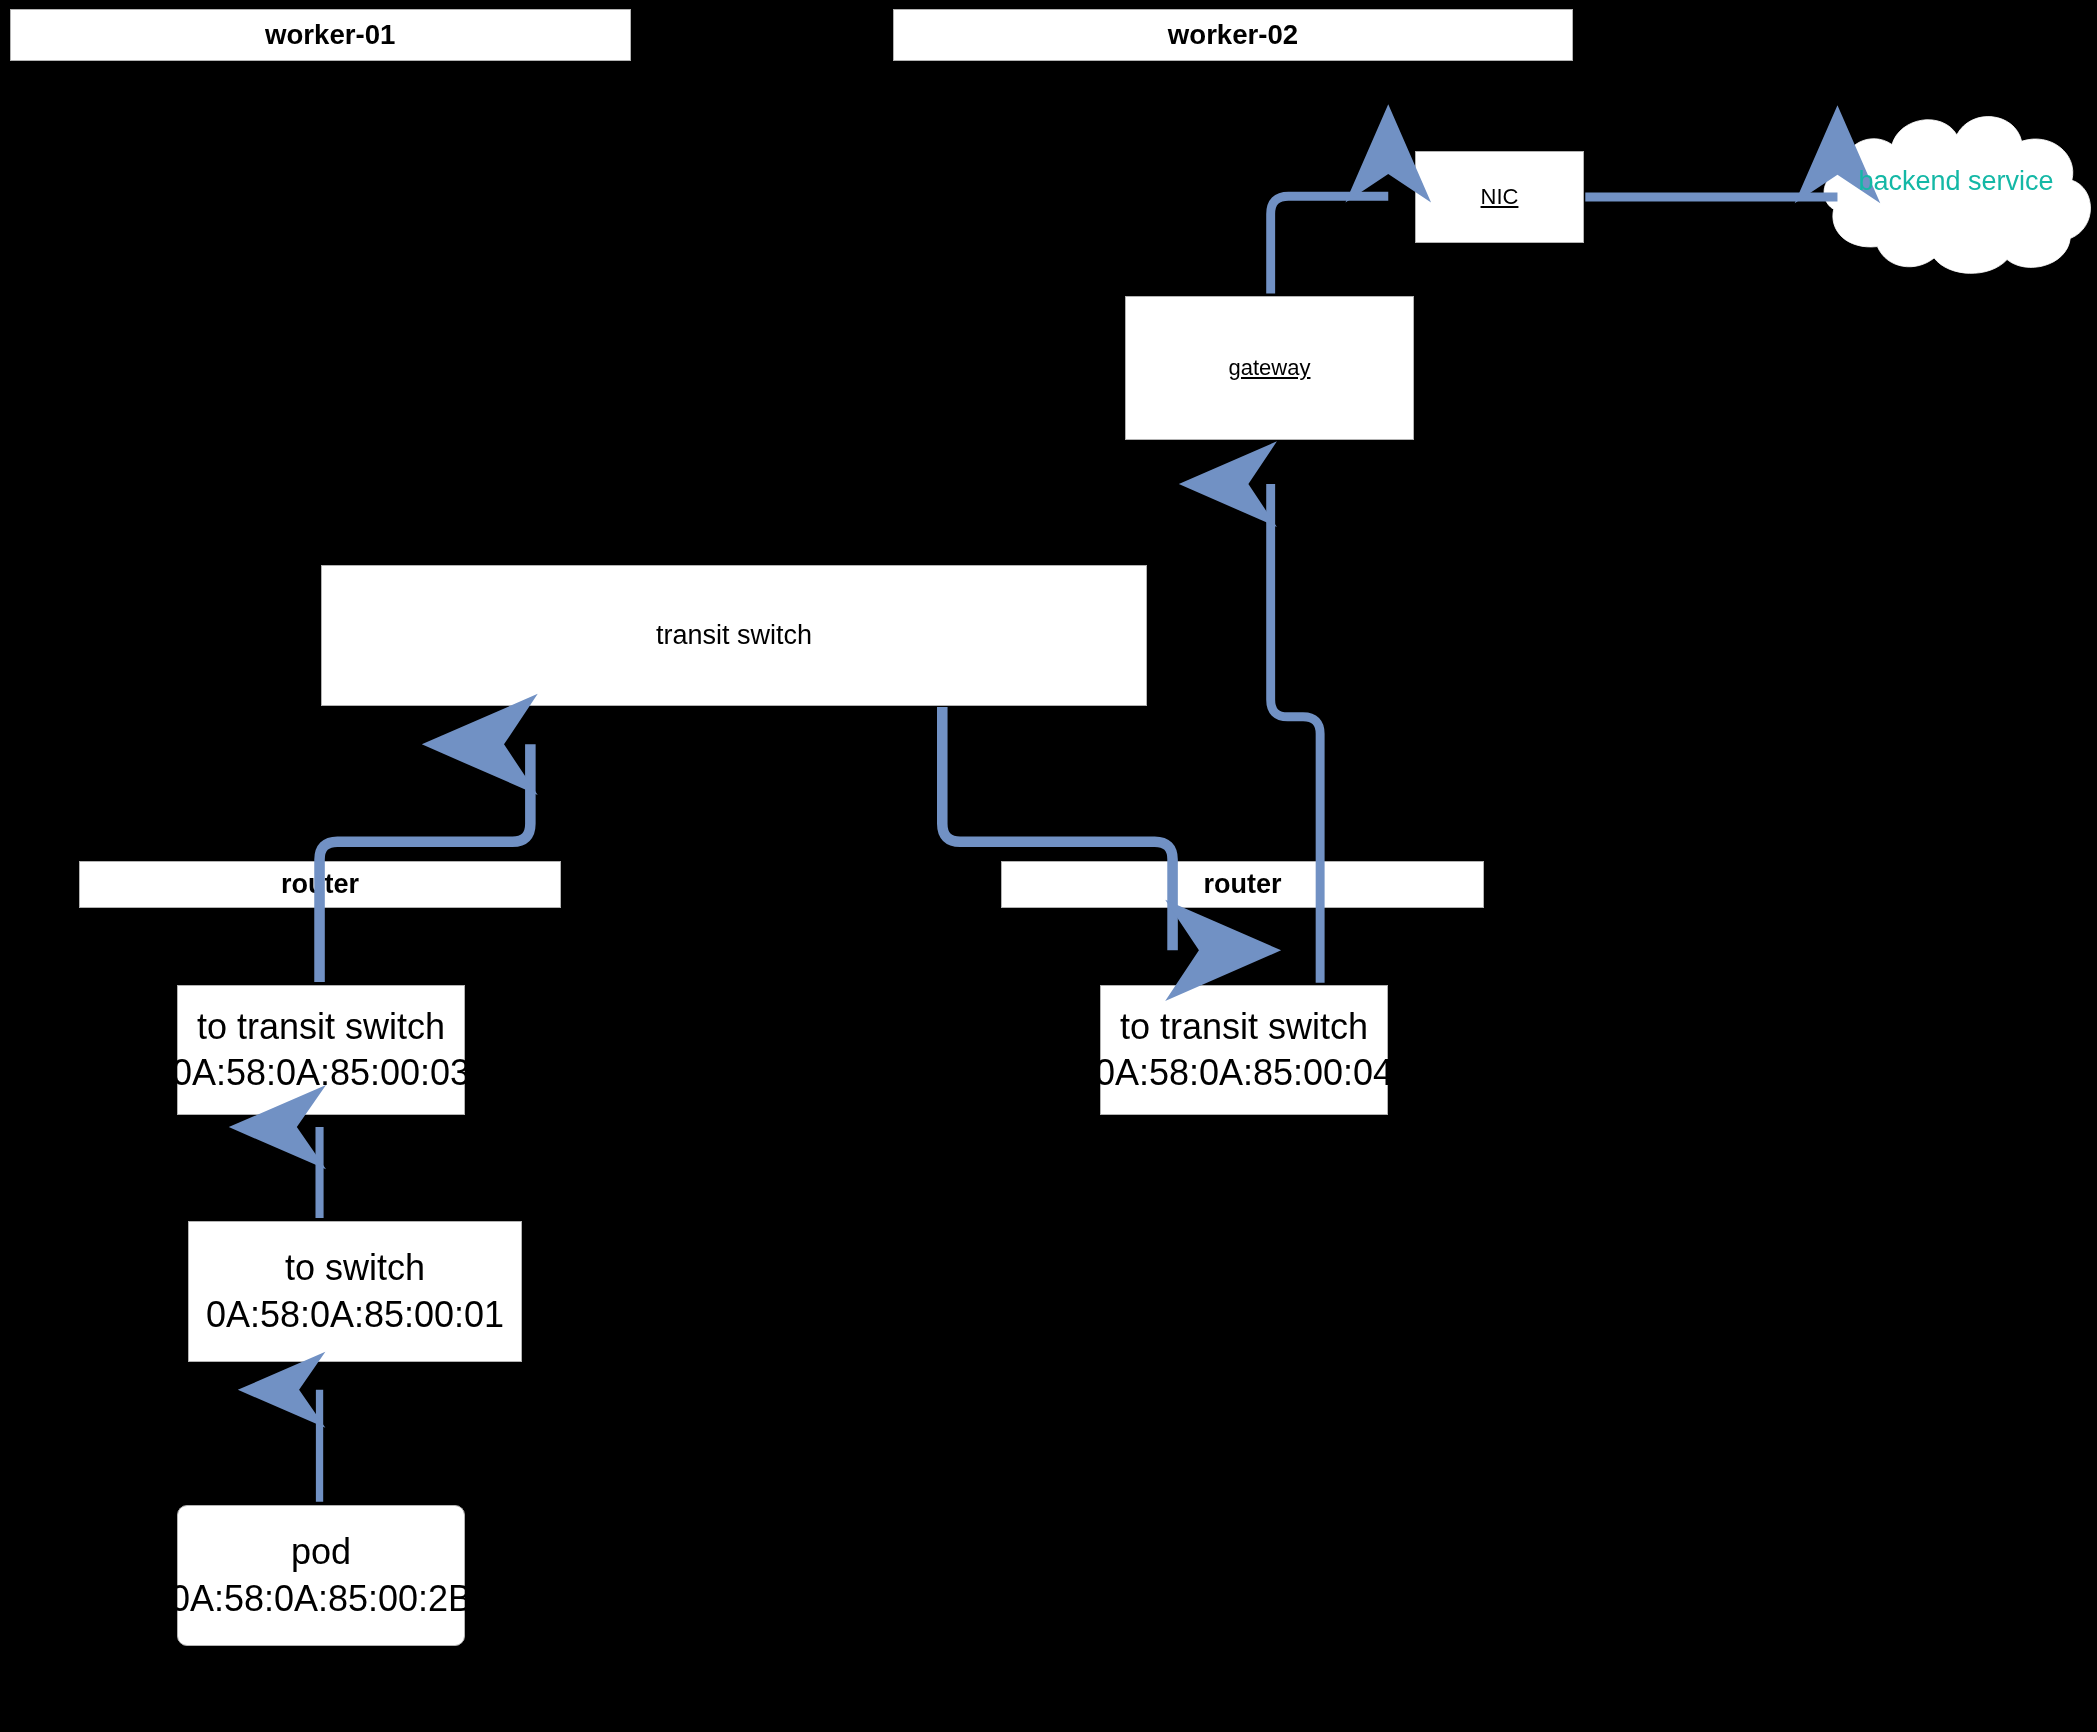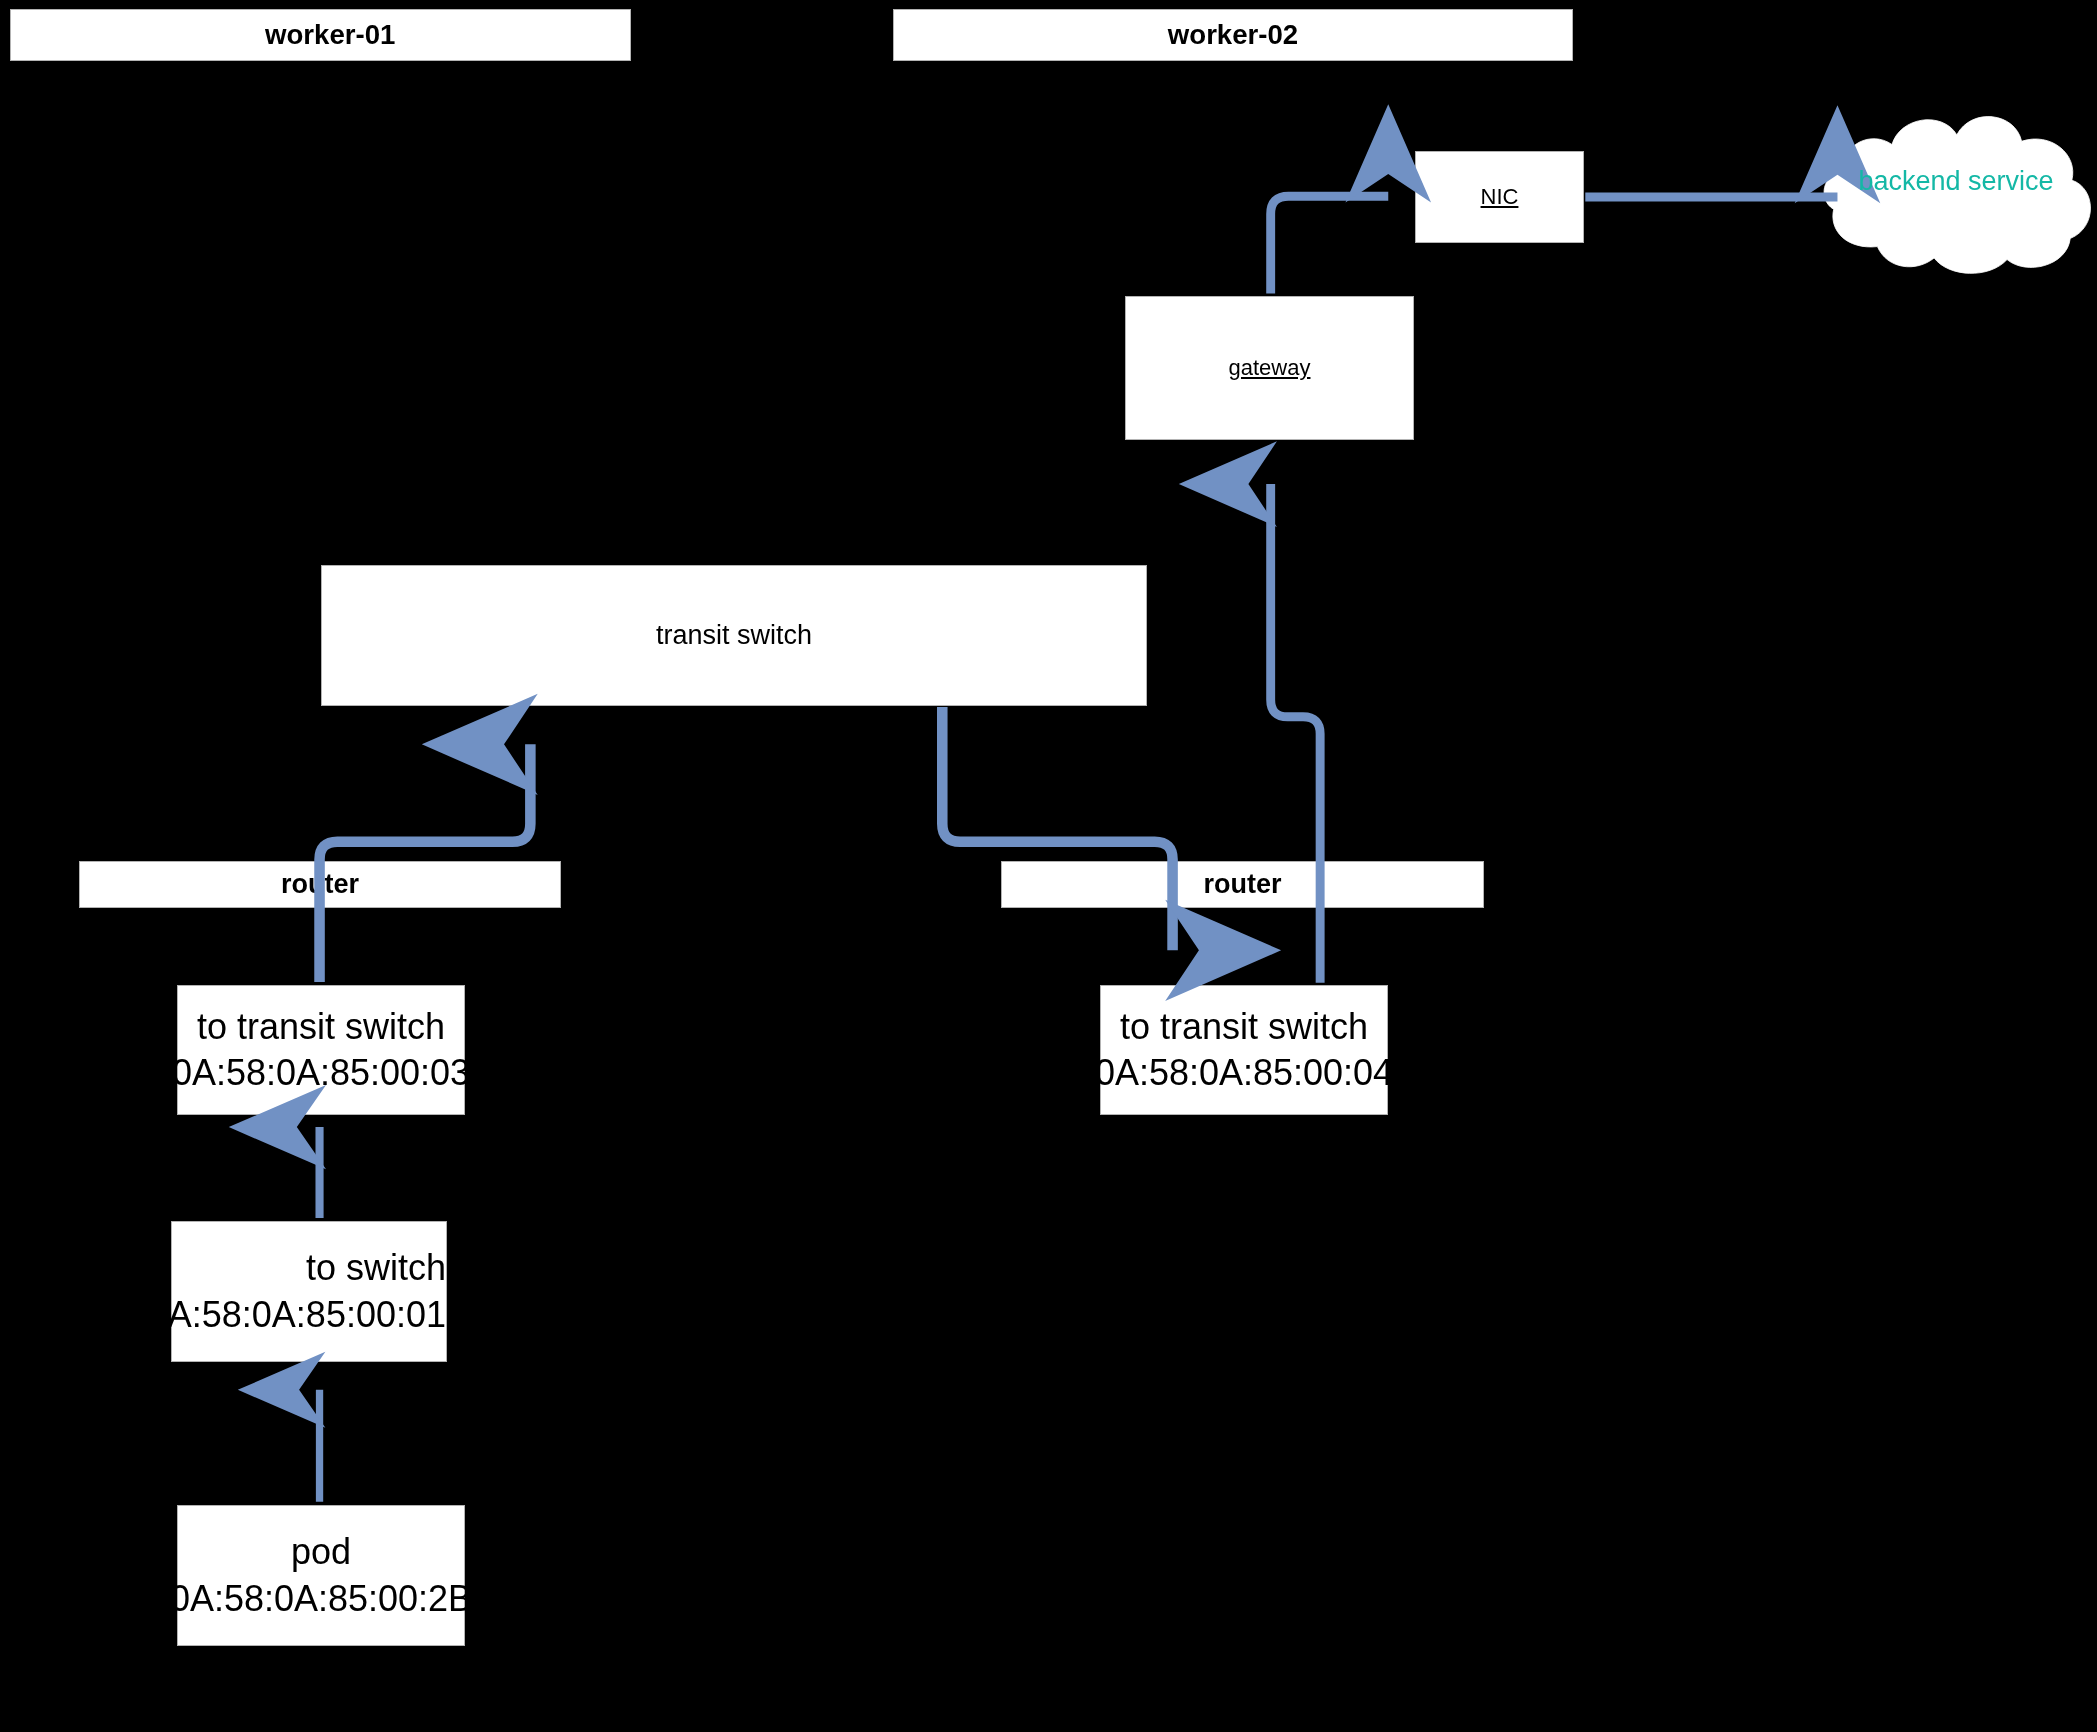--- a/index.html
+++ b/index.html
@@ -140,26 +140,26 @@
   <div class="node mac-node" style="left:177px; top:985px; width:288px; height:130px;">
     <span class="line1">to transit switch</span>
     <span class="line2">0A:58:0A:85:00:03</span>
   </div>
 
   <div class="node mac-node" style="left:1100px; top:985px; width:288px; height:130px;">
     <span class="line1">to transit switch</span>
     <span class="line2">0A:58:0A:85:00:04</span>
   </div>
 
-  <div class="node mac-node" style="left:171px; top:1221px; width:276px; height:141px;align-items:flex-end;">
+  <div class="node mac-node" style="left:188px; top:1221px; width:334px; height:141px;">
     <span class="line1">to switch</span>
     <span class="line2">0A:58:0A:85:00:01</span>
   </div>
 
-  <div class="node mac-node" style="left:177px; top:1505px; width:288px; height:141px;">
+  <div class="node mac-node" style="left:177px; top:1505px; width:288px; height:141px;border-radius:10px;">
     <span class="line1">pod</span>
     <span class="line2">0A:58:0A:85:00:2B</span>
   </div>
 
   <svg class="edges" viewBox="0 0 2586 2136">
     <defs>
       <marker id="arrowHead" markerWidth="12" markerHeight="12" refX="5.2" refY="10.5" orient="auto" markerUnits="strokeWidth">
         <path d="M 0.4 11.2 L 5.2 0.2 L 10.0 11.2 L 5.2 8.0 Z" fill="#7191c4"></path>
       </marker>
       <marker id="arrowHeadThin" markerWidth="13" markerHeight="13" refX="5.6" refY="11.4" orient="auto" markerUnits="strokeWidth">

